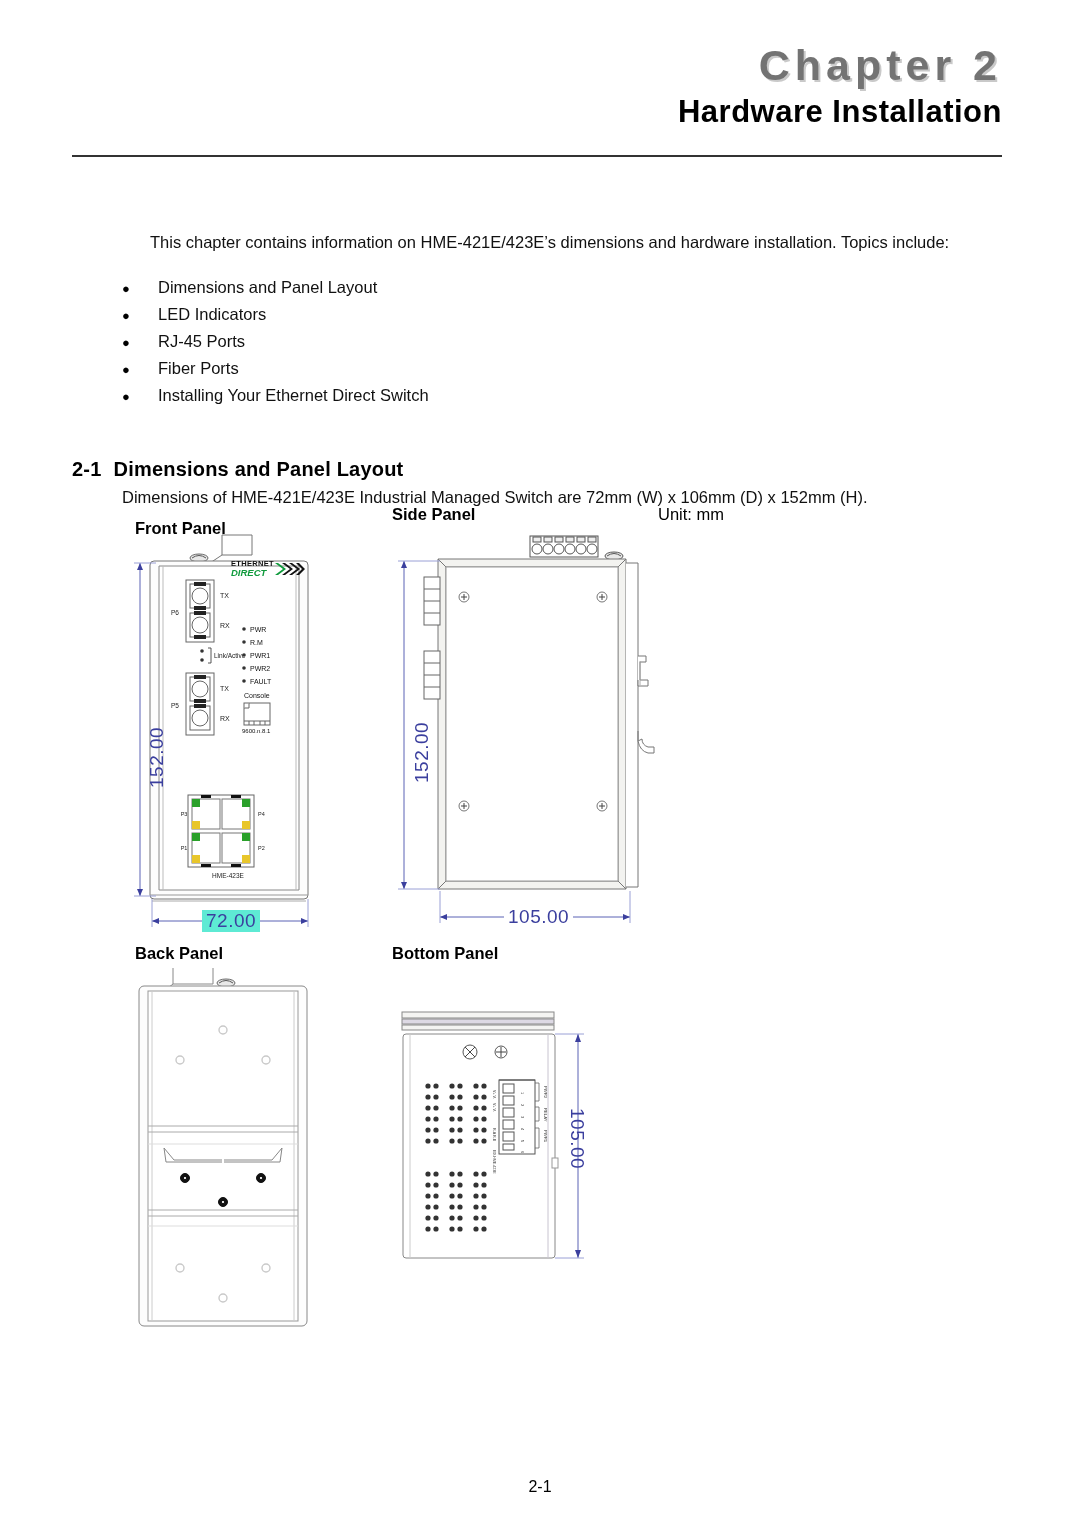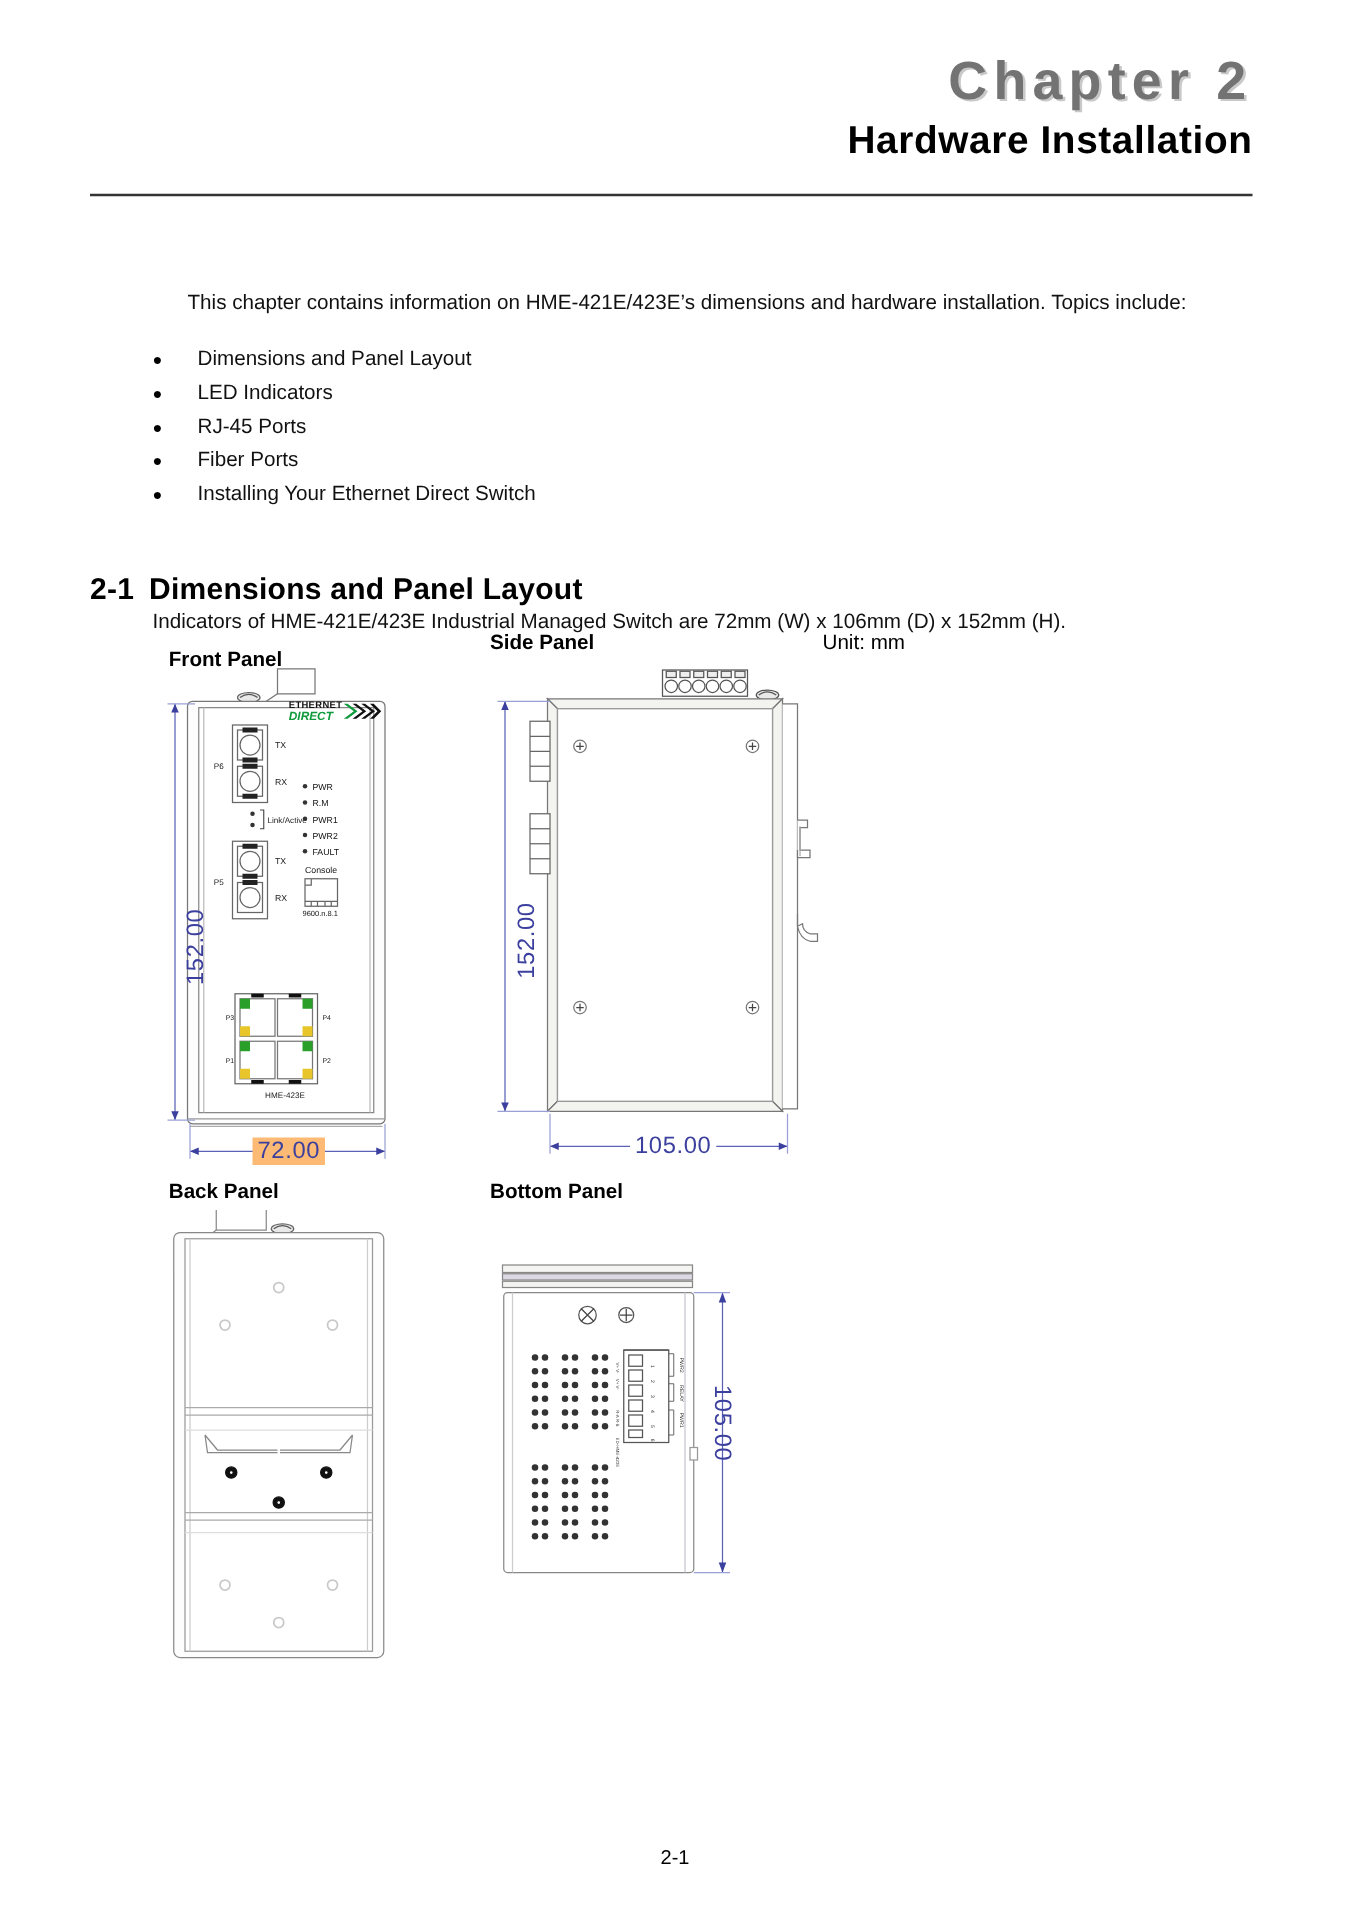--- a/index.html
+++ b/index.html
@@ -83,21 +83,21 @@
     line-height: 27px;
     color: #000;
   }
   .topic-text { color: #111; }
 
   
   #section-heading {
     position: absolute;
     left: 72px;
     top: 425px;
-    font-size: 24px;
+    font-size: 20px;
     font-weight: bold;
     letter-spacing: 0.2px;
     margin-top: 33px;
   }
   #section-number { margin-right: 12px; }
 
   #section-desc {
     position: absolute;
     left: 122px;
     top: 468px;
@@ -189,21 +189,21 @@
   </div>
   <div class="topic-item">
     <span class="topic-bullet">●</span>
     <span class="topic-text">Installing Your Ethernet Direct Switch</span>
   </div>
 </div>
 
 <h2 id="section-heading">
   <span id="section-number">2-1</span><span id="section-title">Dimensions and Panel Layout</span>
 </h2>
-<p id="section-desc">Indicators of HME-421E/423E Industrial Managed Switch are 72mm (W) x 106mm (D) x 152mm (H).</p>
+<p id="section-desc">Dimensions of HME-421E/423E Industrial Managed Switch are 72mm (W) x 106mm (D) x 152mm (H).</p>
 
 <div class="panel-caption" id="caption-front">Front Panel</div>
 <div class="panel-caption" id="caption-side">Side Panel</div>
 <div class="panel-note" id="caption-unit">Unit: mm</div>
 <div class="panel-caption" id="caption-back">Back Panel</div>
 <div class="panel-caption" id="caption-bottom">Bottom Panel</div>
 
 <div class="drawing" id="front-panel-drawing">
   <svg width="225" height="405" viewBox="0 0 225 405">
     <g stroke="#555" fill="none" stroke-width="1">
@@ -337,21 +337,21 @@
       <line x1="4" y1="363" x2="26" y2="363" stroke="#9aa0d6"></line>
 
       <line x1="22" y1="388" x2="178" y2="388"></line>
       <path d="M22,388 l7,-3 v6 z" fill="#3b3f9e" stroke="none"></path>
       <path d="M178,388 l-7,-3 v6 z" fill="#3b3f9e" stroke="none"></path>
       <line x1="22" y1="366" x2="22" y2="394" stroke="#9aa0d6"></line>
       <line x1="178" y1="366" x2="178" y2="394" stroke="#9aa0d6"></line>
     </g>
   </svg>
   <span class="dim-text vertical" style="left:16px; top:255px;">152.00</span>
-  <span class="dim-text" style="left:72px; top:377px; background:#fdba74; padding:0 4px;">72.00</span>
+  <span class="dim-text" style="left:72px; top:377px; background:#5eead4; padding:0 4px;">72.00</span>
 </div>
 
 <div class="drawing" id="side-panel-drawing">
   <svg width="320" height="410" viewBox="0 0 320 410">
 
     <g stroke="#555" fill="#fff" stroke-width="1">
       <rect x="138" y="3" width="68" height="21"></rect>
       <rect x="141" y="4" width="8" height="5" fill="#eee"></rect>
       <rect x="152" y="4" width="8" height="5" fill="#eee"></rect>
       <rect x="163" y="4" width="8" height="5" fill="#eee"></rect>

